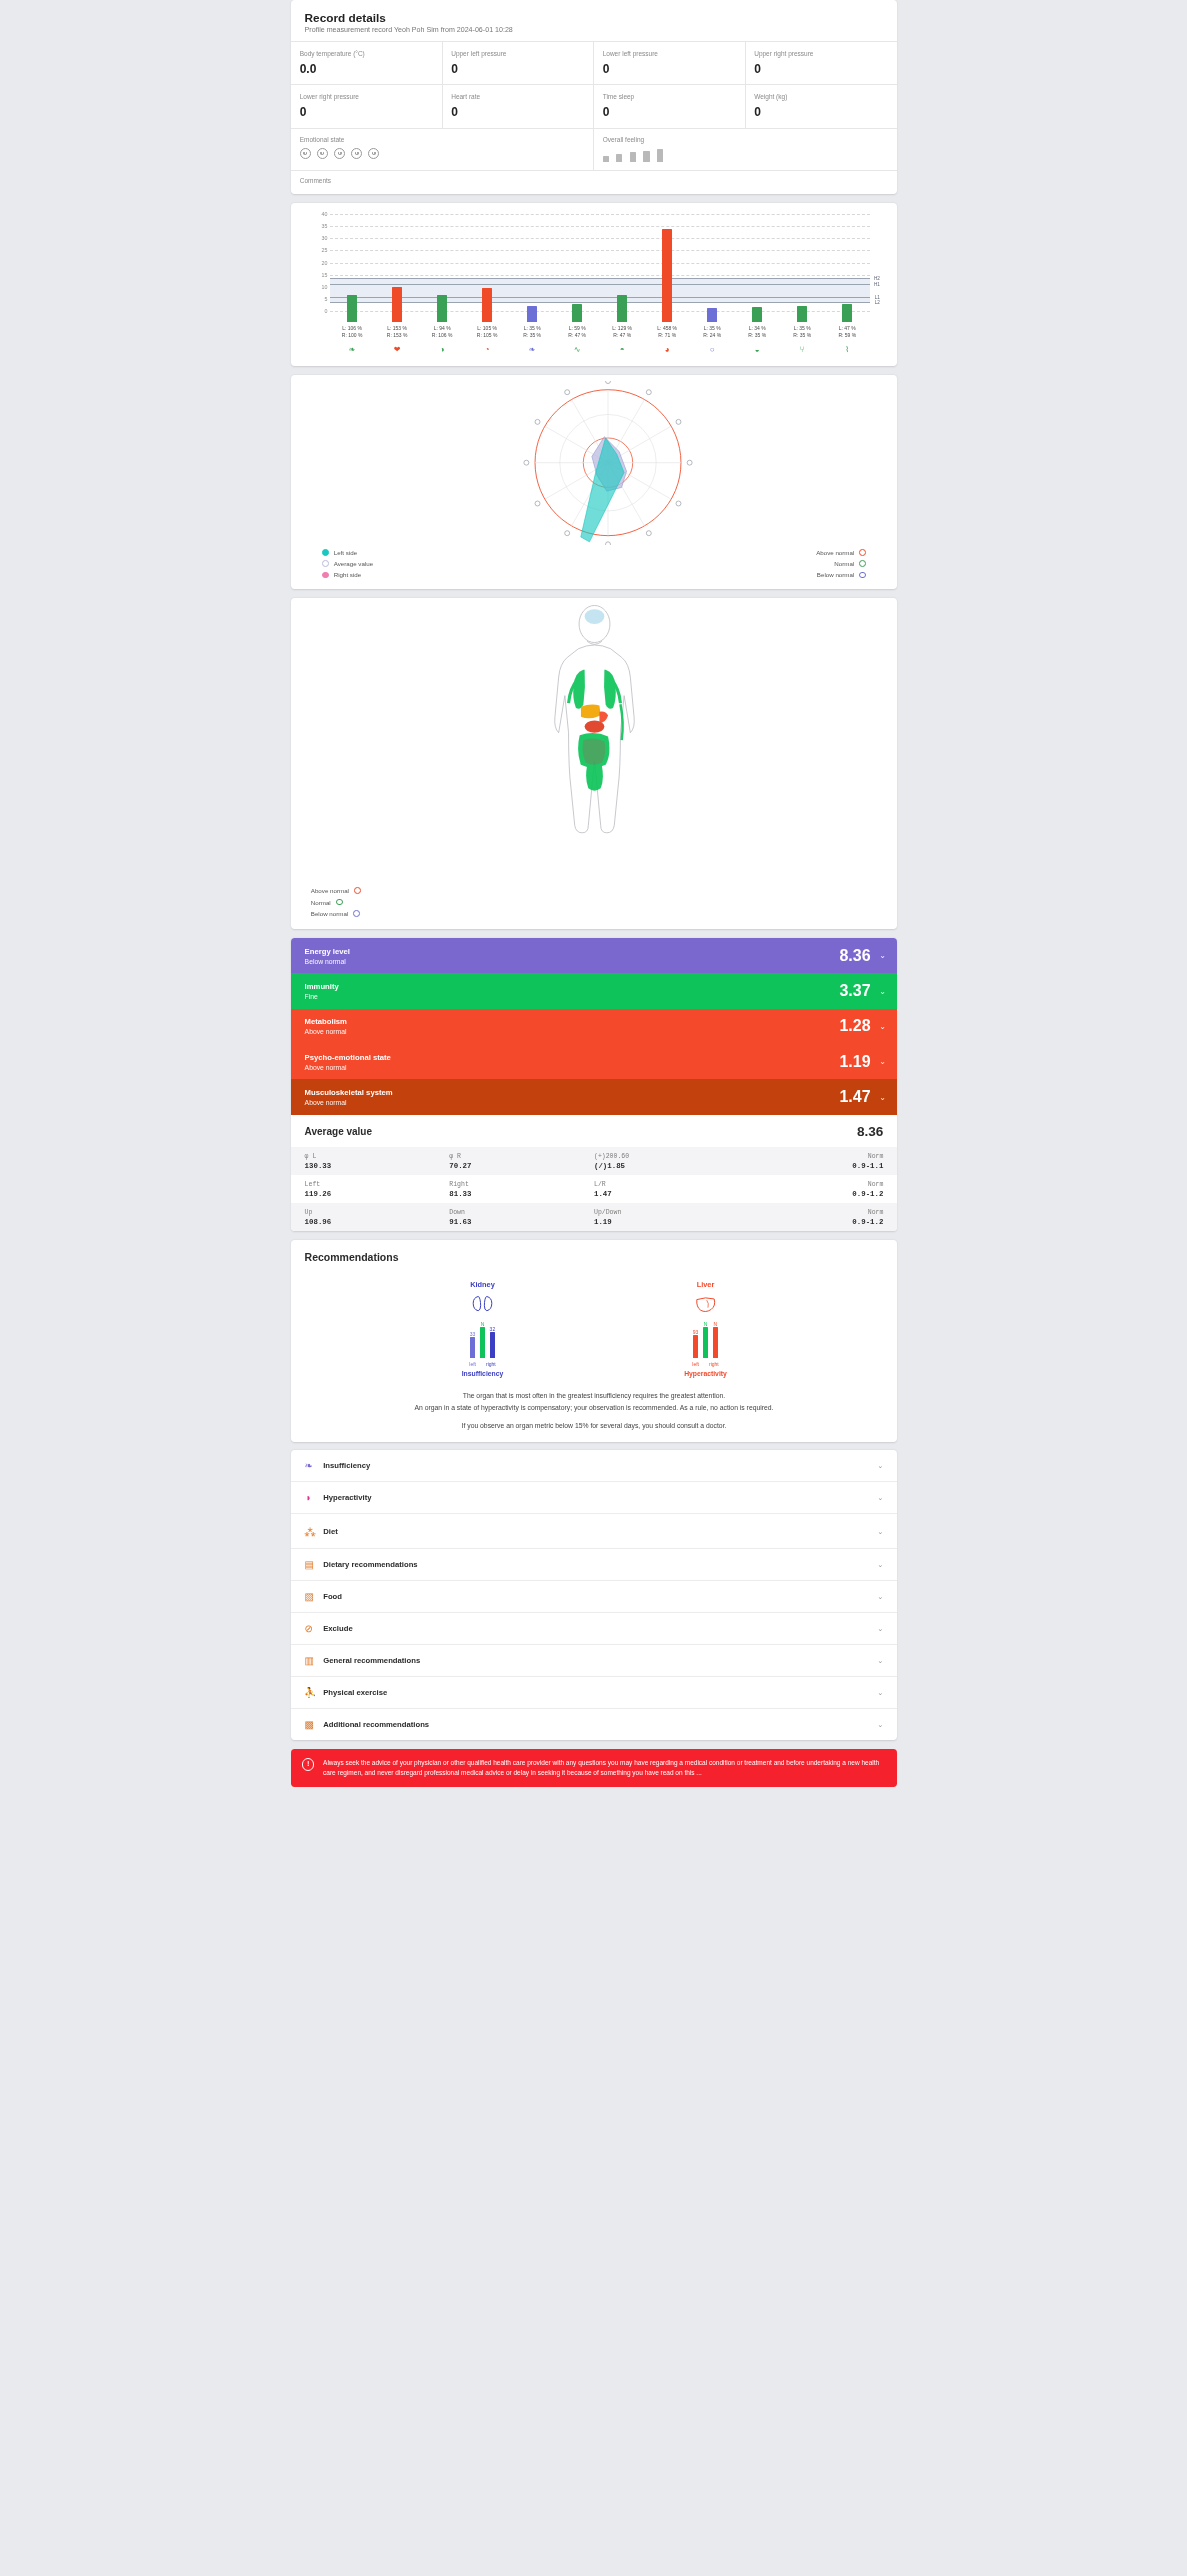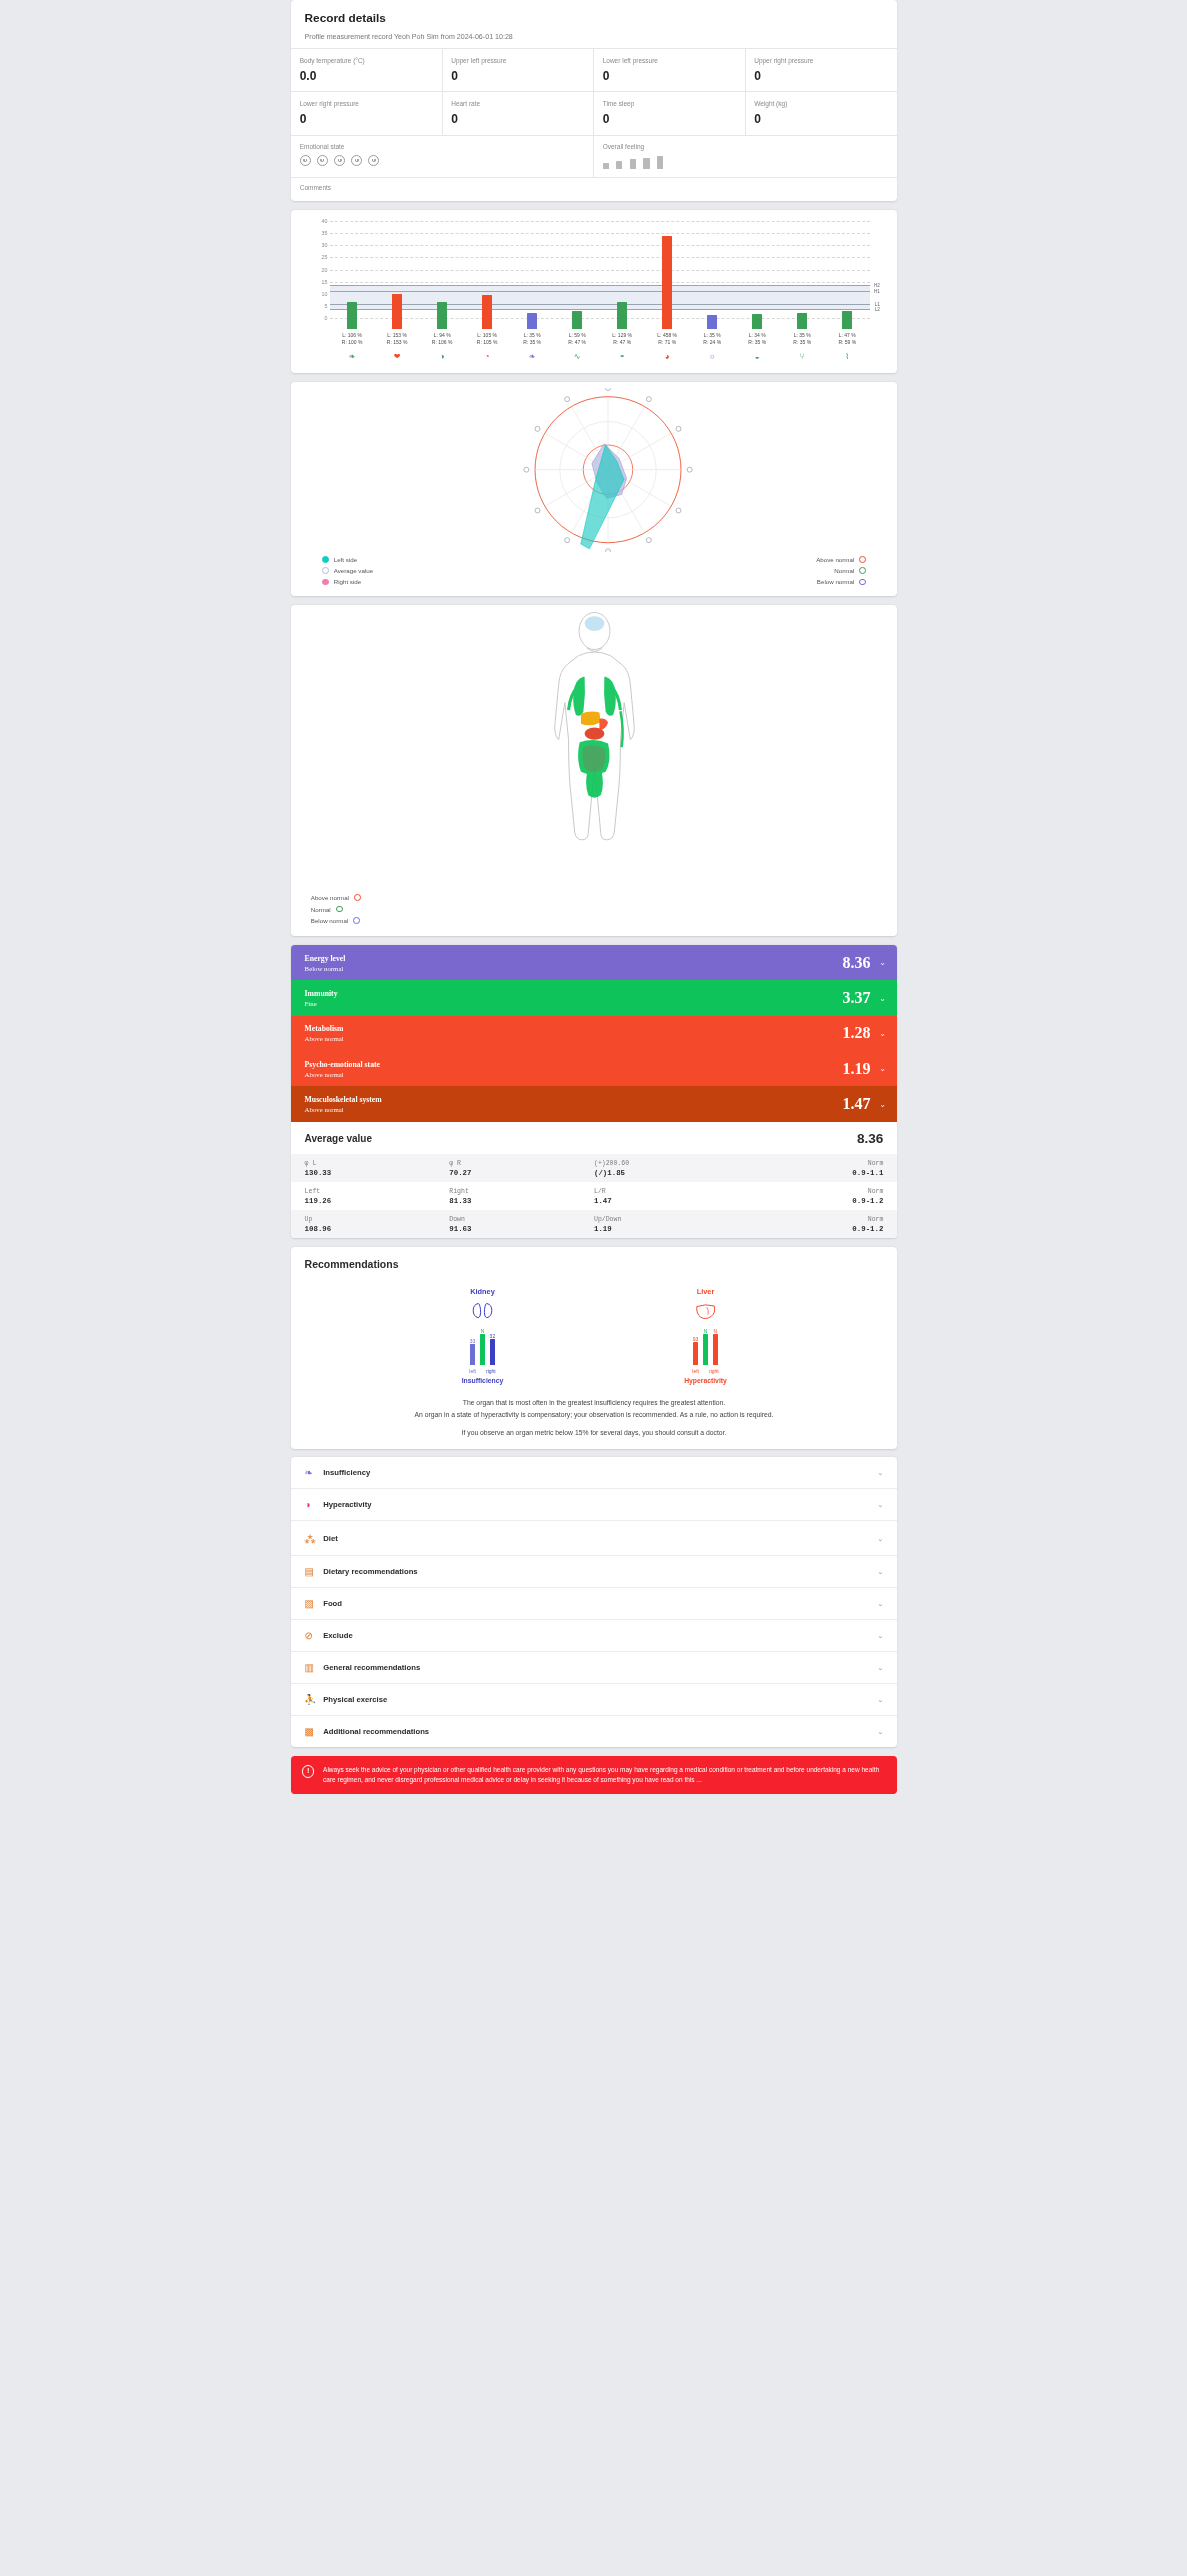--- a/index.html
+++ b/index.html
@@ -24,21 +24,21 @@
     background:#fff;
     border-radius: 3.7px;
     box-shadow: 0 0.6px 1.9px rgba(0,0,0,.12);
     margin-bottom: 8.7px;
     overflow: hidden;
   }
 
   
   .rd-head { padding: 11px 13.6px 7.4px 13.6px; }
   .rd-title { font-size: 11.8px; font-weight: bold; color:#222; }
-  .rd-sub { font-size: 7.1px; color:#777; margin-top:8px; }
+  .rd-sub { font-size: 7.1px; color:#777; margin-top:1px; }
   .rd-grid { display:flex; flex-wrap: wrap; border-top:0.6px solid #e6e6e6; }
   .rd-cell {
     width: 25%;
     padding: 7.4px 8.7px 8.7px 8.7px;
     border-right:0.6px solid #e6e6e6;
     border-bottom:0.6px solid #e6e6e6;
   }
   .rd-cell:nth-child(4n) { border-right:none; }
   .rd-label { font-size: 6.5px; color:#8a8a8a; margin-bottom:5px; }
   .rd-value { font-size: 12px; font-weight:bold; color:#222; }
@@ -85,21 +85,21 @@
 
   
   .bodycard { padding: 5px 13.6px 12.4px 13.6px; }
   .body-wrap { display:flex; justify-content:center; }
   .body-legend { margin-top:6.2px; padding-left:6.2px; display:flex; flex-direction:column; gap:4.3px; }
 
   
   .sec-title { font-size:10.5px; font-weight:bold; padding:11px 13.6px 7.4px 13.6px; }
   .ind {
     display:flex; align-items:center; justify-content:space-between;
-    padding: 8.7px 11px 8.7px 13.6px; color:#fff; position:relative;font-family:Liberation Serif, serif;
+    padding: 8.7px 11px 8.7px 13.6px; color:#fff; position:relative;
   }
   .ind .txt .name { font-size:7.7px; font-weight:bold; }
   .ind .txt .state { font-size:6.8px; margin-top:1.9px; opacity:.95; }
   .ind .right { display:flex; align-items:center; gap:8.7px; }
   .ind .val { font-size:16px; font-weight:bold; }
   .chev { font-size:8px; opacity:.9; }
 
   
   .avg-head { display:flex; justify-content:space-between; align-items:center; padding: 8.7px 13.6px; }
   .avg-head .t { font-size:10px; font-weight:bold; }

